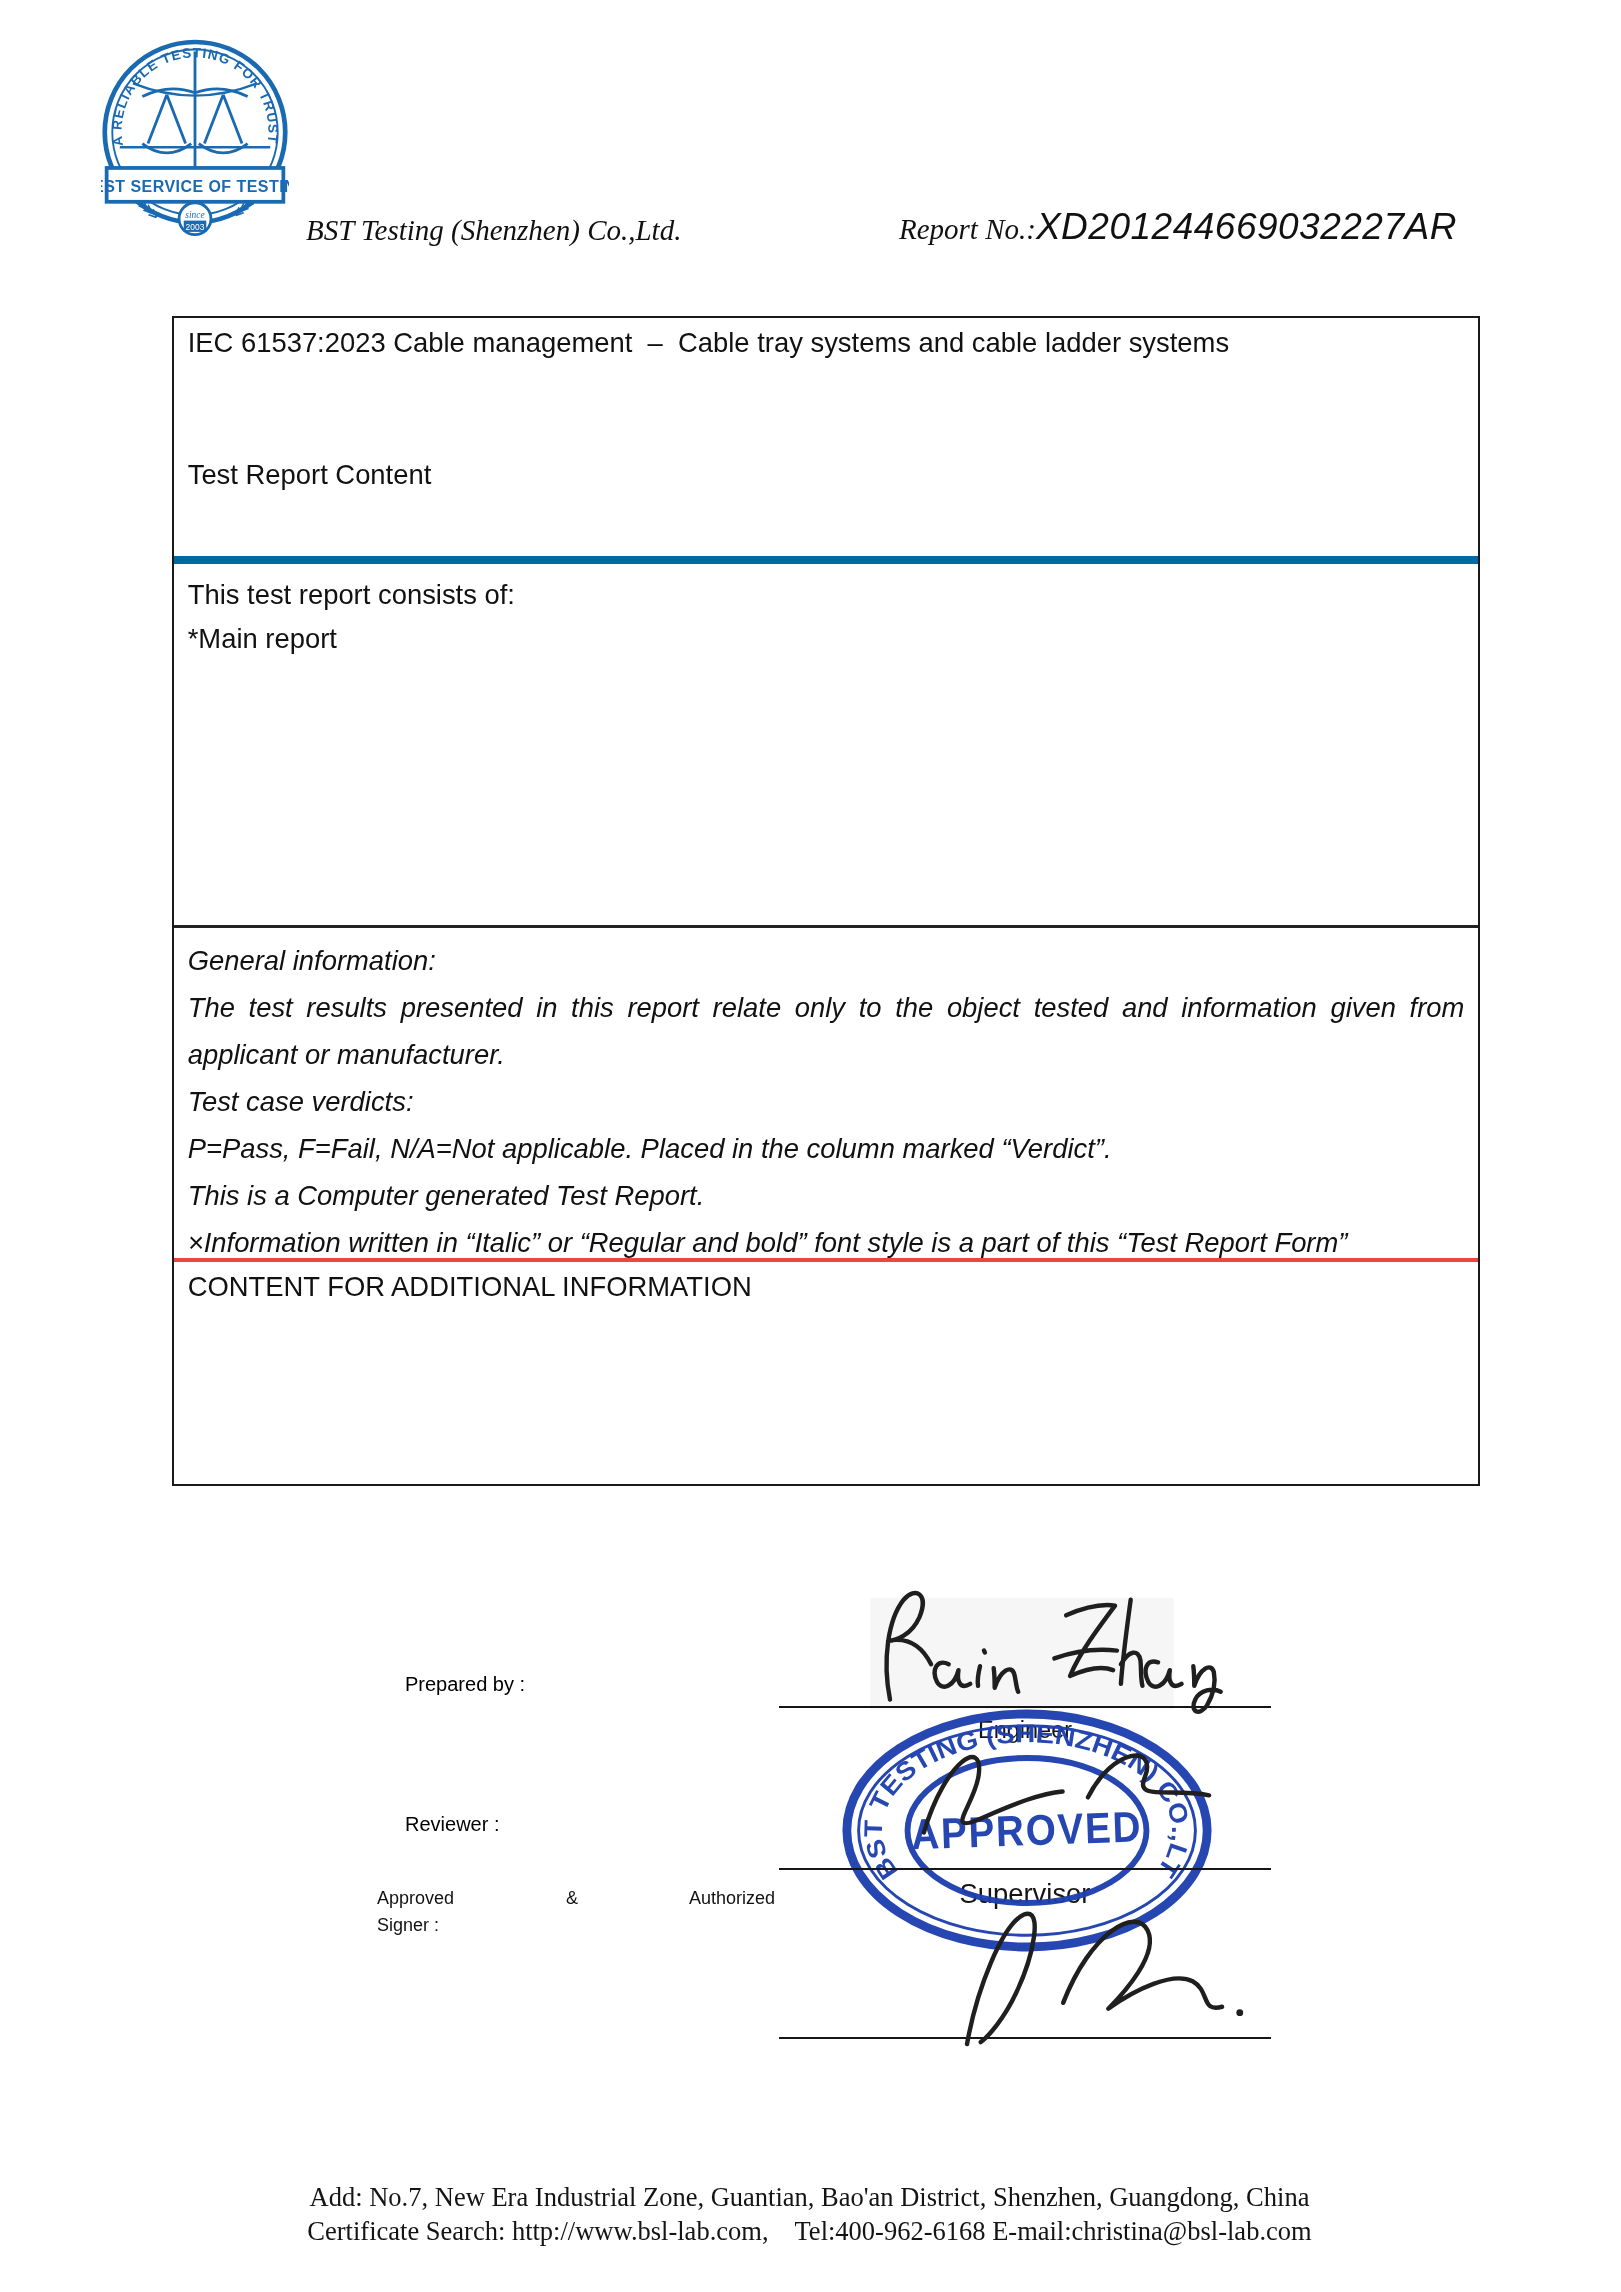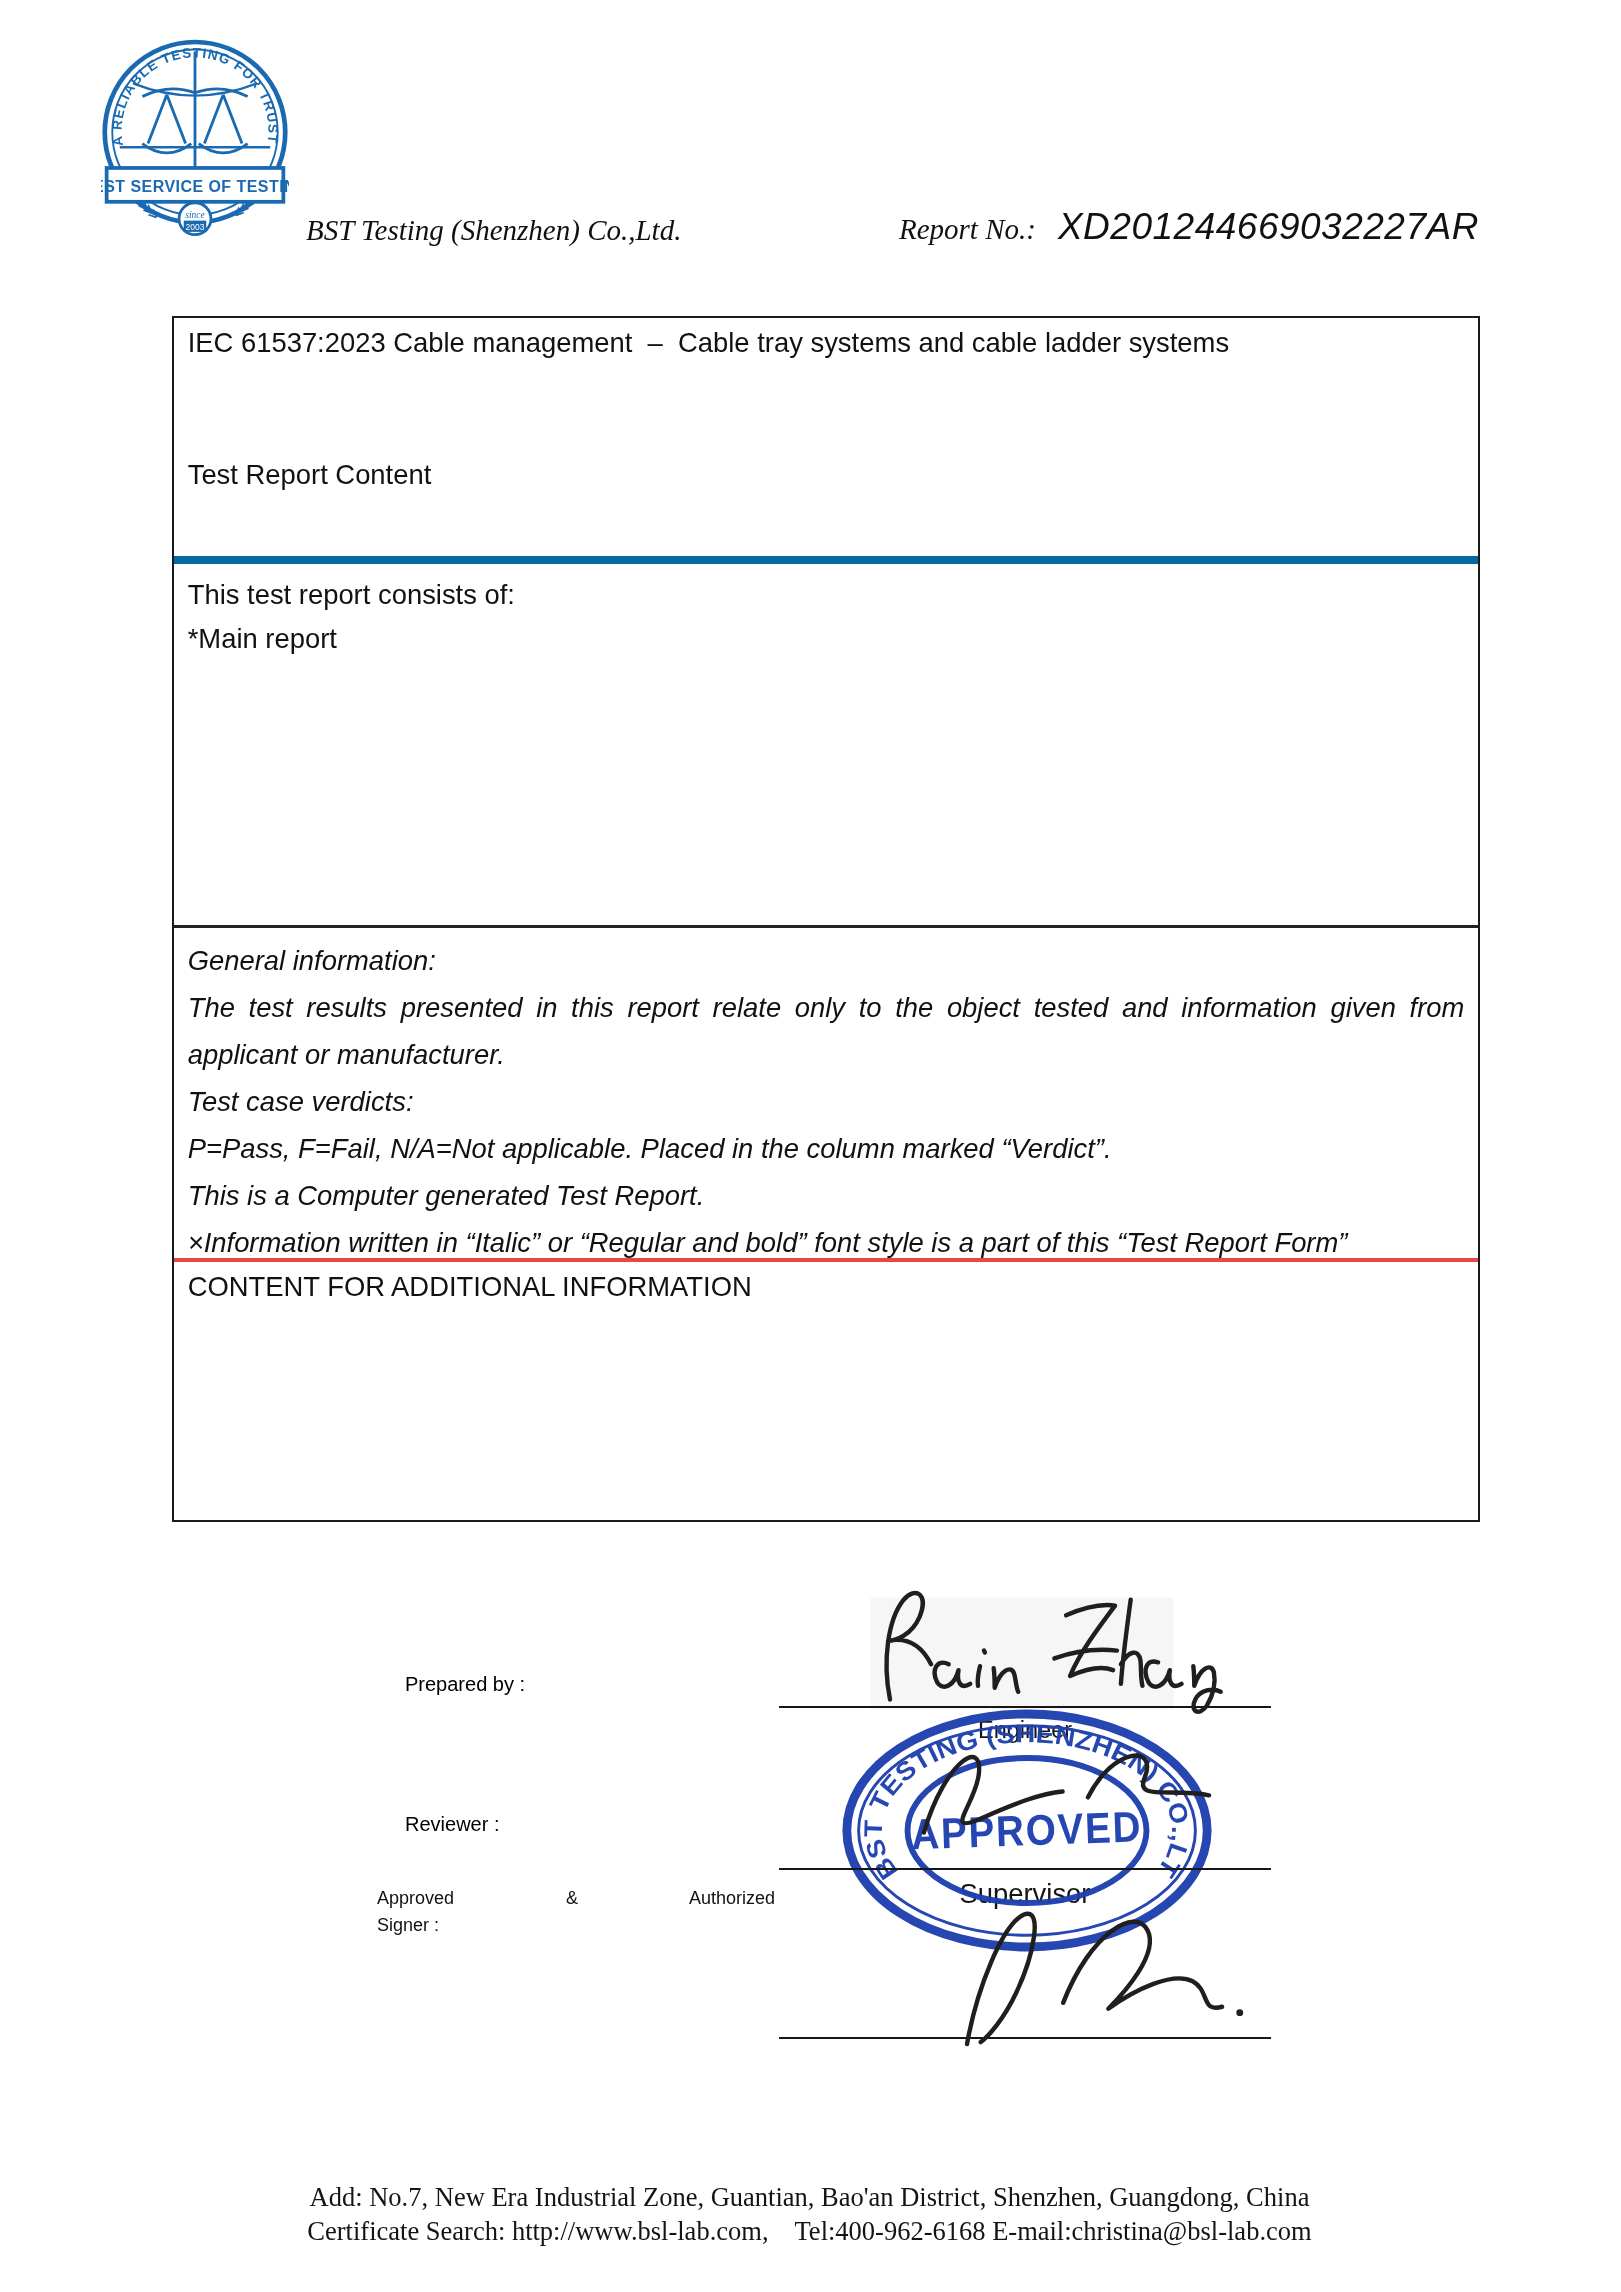--- a/index.html
+++ b/index.html
@@ -4,34 +4,34 @@
 <style>
   html,body{margin:0;padding:0;background:#ffffff;}
   .page{position:relative;width:1621px;height:2293px;background:#fff;
         font-family:"Liberation Sans", sans-serif;color:#111;overflow:hidden;}
   .pre{white-space:pre-wrap;}
 
   
   .logo-wrap{position:absolute;left:101px;top:35px;width:188px;height:202px;}
   .company{position:absolute;left:306px;top:214px;
            font-family:"Liberation Serif", serif;font-style:italic;font-size:29px;color:#101010;}
-  .report-row{position:absolute;left:899px;top:206px;display:flex;align-items:baseline;gap:22px;}
+  .report-row{position:absolute;left:899px;top:206px;display:flex;align-items:baseline;gap:0;}
   .report-label{font-family:"Liberation Serif", serif;font-style:italic;font-size:29px;}
   .report-no{font-family:"Liberation Sans", sans-serif;font-style:italic;font-size:37px;letter-spacing:0.5px;}
 
   
   .doc-table{position:absolute;left:172px;top:316px;width:1308px;
              border:2px solid #1a1a1a;box-sizing:border-box;font-size:27.4px;}
   .doc-table .cell{box-sizing:border-box;padding:8.8px 13.7px;}
   .r1{height:246px;position:relative;border-bottom:8px solid #0369a1;}
   .r1 .subtitle{position:absolute;left:13.7px;top:141px;text-align:right;}
   .r2{height:364px;border-bottom:3.9px solid #222;line-height:44px;}
   .r3{height:334px;border-bottom:4px solid #ef4444;line-height:47px;font-style:italic;}
   .r3 .just{text-align:justify;text-align-last:justify;word-spacing:-1.5px;}
-  .r4{height:258px;}
+  .r4{height:222px;}
 
   
   .sig-label{position:absolute;left:377px;font-size:20px;color:#000000;margin-left:28px;}
   .approver-label{position:absolute;left:377px;top:1888px;width:398px;font-size:18px;}
   .approver-label .l1{text-align:justify;text-align-last:justify;}
   .approver-label .l2{margin-top:5.9px;}
   .sig-line{position:absolute;left:779px;width:492px;height:0;border-top:2.9px solid #161616;}
   .sig-role{position:absolute;left:779px;width:492px;text-align:center;font-size:27.4px;color:#151515;}
   .sig-role.small{font-size:23.5px;}
   .sig-svg{position:absolute;}

